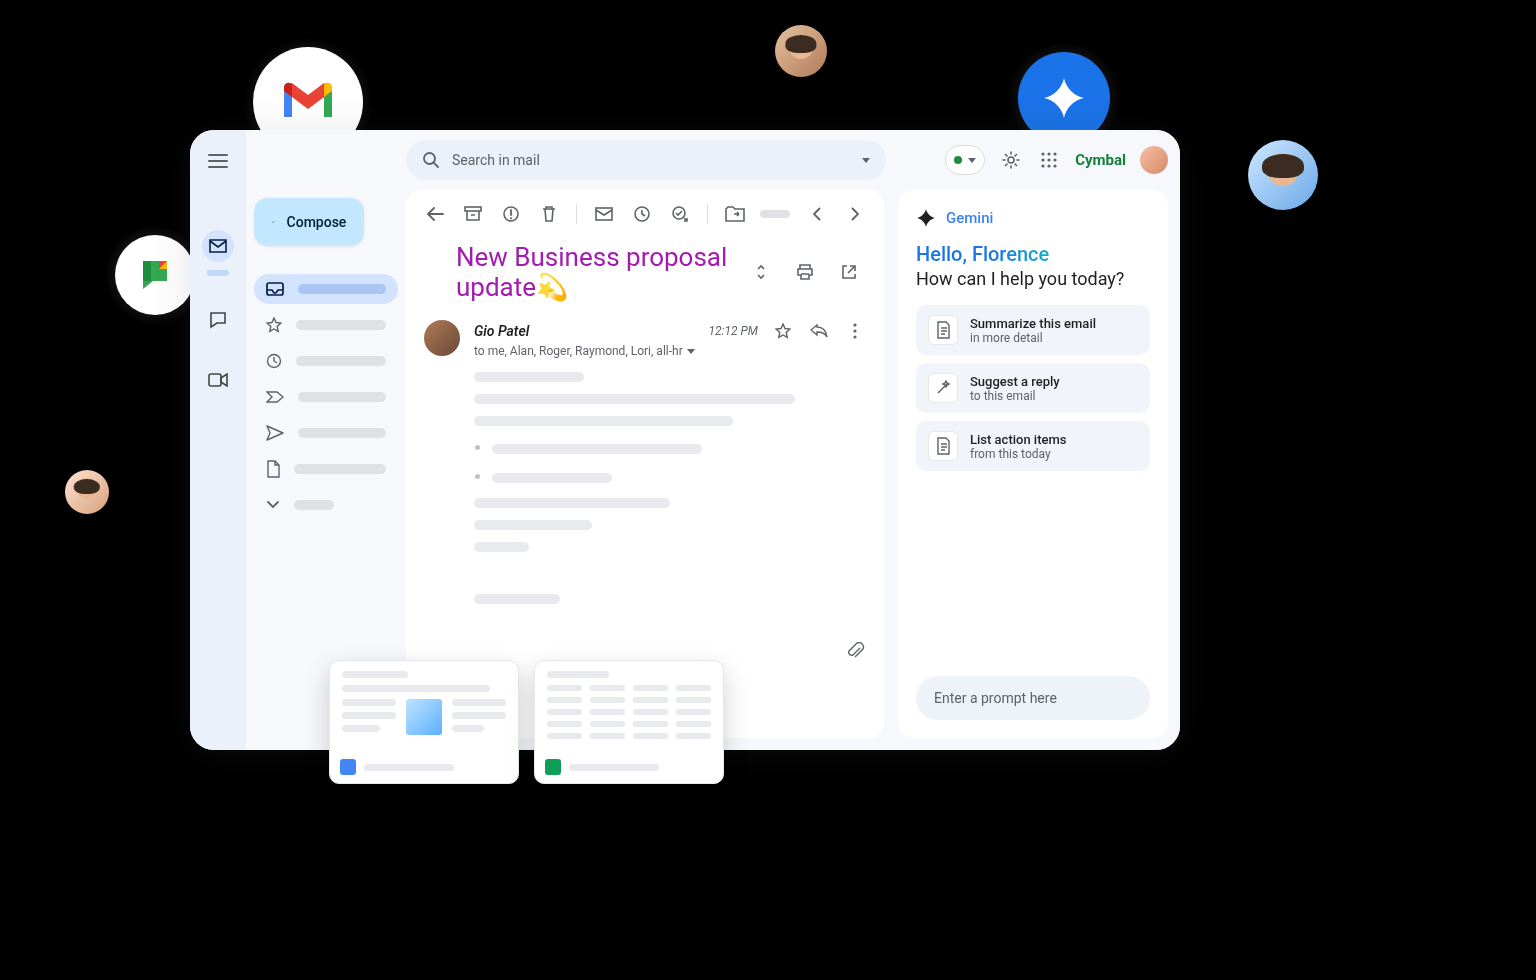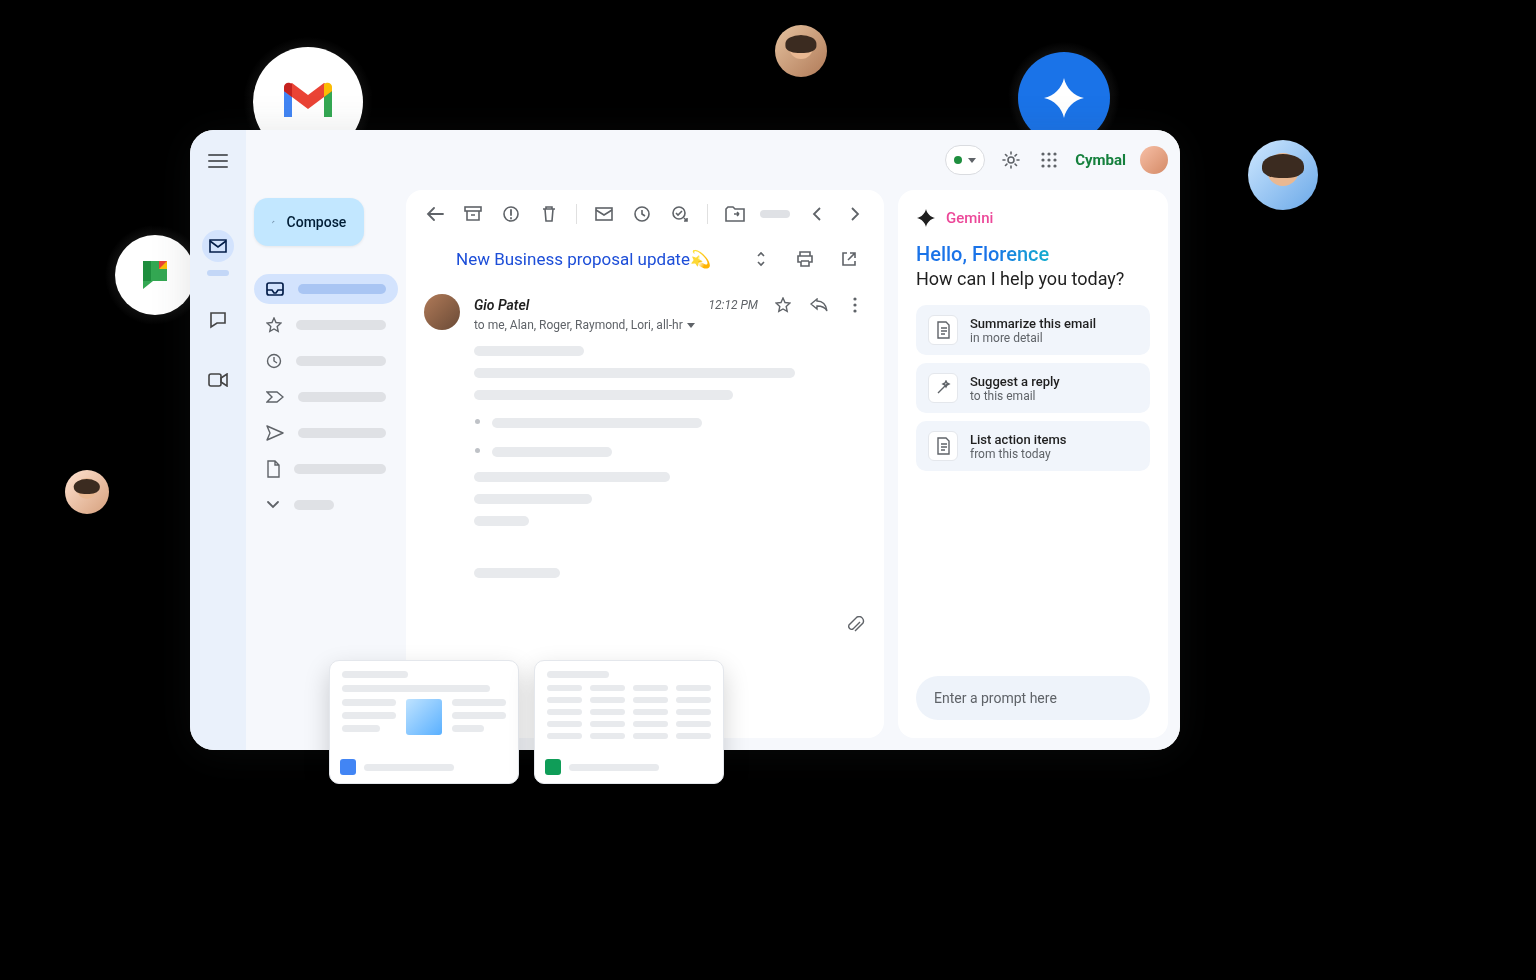--- a/index.html
+++ b/index.html
@@ -52,38 +52,38 @@
   .content{flex:1;display:flex;gap:14px;padding:0 12px 12px 0;}
 
   
   .mailpane{flex:1;background:#fff;border-radius:16px;display:flex;flex-direction:column;overflow:hidden;}
   .toolbar{height:48px;display:flex;align-items:center;padding:0 12px;gap:4px;color:#5f6368;}
   .tb-btn{width:34px;height:34px;border-radius:50%;display:flex;align-items:center;justify-content:center;cursor:pointer;}
   .tb-sep{width:1px;height:20px;background:#e0e0e0;margin:0 6px;}
   .tb-spacer{flex:1;}
   .tb-pill{width:30px;height:8px;background:#dfe1e5;border-radius:5px;margin-right:6px;}
   .subject-row{display:flex;align-items:center;padding:4px 18px 4px 50px;gap:10px;}
-  .subject{font-size:17px;color:#1d4ed8;text-align:center;}
+  .subject{font-size:26px;color:#a21caf;}
   .subject-row .ra{margin-left:auto;display:flex;gap:10px;color:#5f6368;}
   .msg{padding:14px 18px 18px 18px;display:flex;gap:14px;}
   .msg-avatar{width:36px;height:36px;border-radius:50%;background:linear-gradient(135deg,#b07a58,#6a4a36);flex:none;}
   .msg-head{display:flex;align-items:center;gap:10px;font-style:italic;}
   .sender{font-size:14px;font-weight:600;color:#1f1f1f;}
   .recips{font-size:12px;color:#5f6368;display:flex;align-items:center;gap:4px;margin-top:2px;}
   .msg-meta{margin-left:auto;display:flex;align-items:center;gap:14px;color:#5f6368;font-size:12px;}
   .body-skel{padding:14px 0 0 0;display:flex;flex-direction:column;gap:12px;}
   .sk{height:10px;background:#e8eaed;border-radius:6px;}
   .bullets{padding-left:18px;display:flex;flex-direction:column;gap:10px;}
   .bullets li{list-style:disc;color:#bfc2c7;}
   .bullets .sk{display:inline-block;vertical-align:middle;}
   .attach-ic{align-self:flex-end;color:#5f6368;margin-top:26px;}
 
   
   .gpanel{width:270px;background:#fff;border-radius:16px;display:flex;flex-direction:column;padding:18px;}
-  .g-title{display:flex;align-items:center;gap:10px;font-size:15px;color:#ec4899;font-weight:500;}
+  .g-title{display:flex;align-items:center;gap:10px;font-size:15px;color:#3b82f6;font-weight:500;}
   .g-hello{margin-top:14px;font-size:20px;font-weight:500;
            background:linear-gradient(90deg,#1a73e8 0%,#1a73e8 32%,#12b5cb 60%,#e8710a 100%);
            -webkit-background-clip:text;background-clip:text;color:transparent;}
   .g-sub{font-size:18px;color:#1f1f1f;margin-top:2px;}
   .sugg{margin-top:16px;display:flex;flex-direction:column;gap:8px;}
   .sugg-item{display:flex;gap:12px;align-items:center;background:#f1f5fb;border-radius:10px;
              padding:10px 12px;cursor:pointer;}
   .sugg-ic{width:30px;height:30px;background:#fff;border-radius:6px;border:1px solid #e4e7ec;
            display:flex;align-items:center;justify-content:center;color:#5f6368;flex:none;}
   .sugg-t{font-size:13px;color:#1f1f1f;font-weight:500;}
@@ -252,20 +252,28 @@
         <svg width="14" height="10" viewBox="0 0 14 10">
             <path d="M2 2l5 5 5-5" fill="none" stroke="#5f6368" stroke-width="1.8" stroke-linecap="round"></path>
           </svg>
         <span class="lbl"></span>
       </div>
     </div>
 
     <div class="center">
 
       <div class="top">
+        <div class="search">
+          <svg width="18" height="18" viewBox="0 0 18 18">
+              <circle cx="7.5" cy="7.5" r="5.5" fill="none" stroke="#5f6368" stroke-width="1.8"></circle>
+              <path d="M12 12l4 4" stroke="#5f6368" stroke-width="1.8" stroke-linecap="round"></path>
+            </svg>
+          <span>Search in mail</span>
+          <span class="caret caret-dn"></span>
+        </div>
         <div class="top-spacer"></div>
         <div class="status-chip">
           <span class="dot-green"></span>
           <span class="caret-dn"></span>
         </div>
         <div class="hdr-icon">
           <svg width="20" height="20" viewBox="0 0 20 20">
               <circle cx="10" cy="10" r="3" fill="none" stroke="#5f6368" stroke-width="1.6"></circle>
               <path d="M10 2v2M10 16v2M2 10h2M16 10h2M4.5 4.5l1.4 1.4M14.1 14.1l1.4 1.4M15.5 4.5l-1.4 1.4M5.9 14.1l-1.4 1.4" stroke="#5f6368" stroke-width="1.6" stroke-linecap="round"></path>
             </svg>

